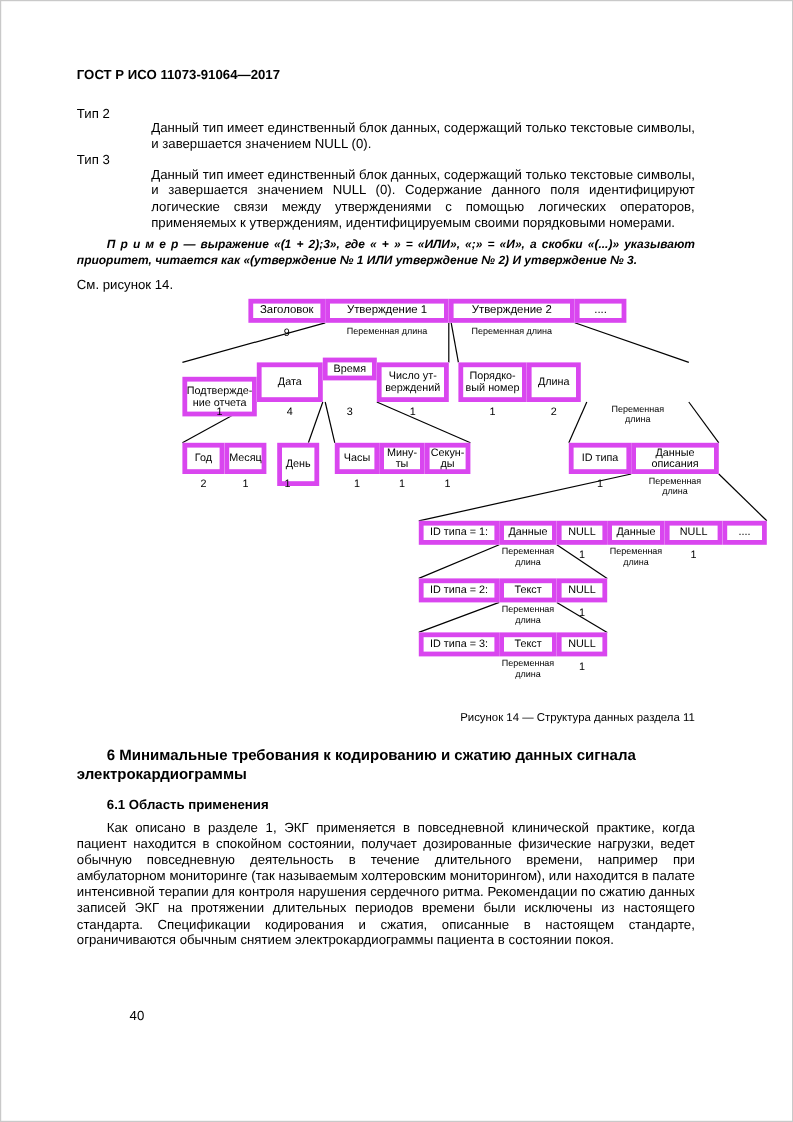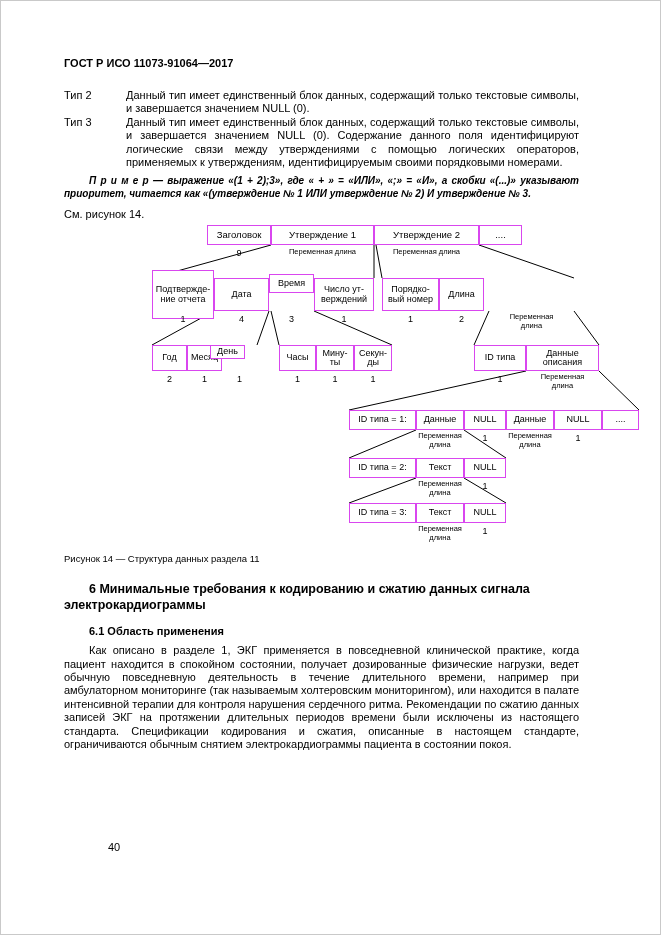--- a/index.html
+++ b/index.html
@@ -10,45 +10,45 @@
     box-sizing:border-box;
     border:1px solid #c9c9c9;
     font-family:"Liberation Sans","DejaVu Sans",sans-serif;
     color:#000;
     overflow:hidden;
   }
   .content{padding:56px 81px 0 63px;}
   .doc-header{font-size:11px;font-weight:bold;margin-bottom:20px;}
   .def-row{display:flex;font-size:11px;line-height:1.22;}
   .def-term{width:62px;flex:0 0 62px;}
-  .def-text{flex:1;text-align:justify;}
+  .def-text{flex:1;text-align:justify;margin-top:12px;}
   .example{
     font-size:10px;font-weight:bold;font-style:italic;
     text-align:justify;text-indent:25px;line-height:1.22;
     margin:6px 0 8px 0;
   }
   .h514{font-size:11px;font-weight:bold;text-indent:25px;margin:4px 0 1px 0;}
   .see-note{font-size:11px;margin:0;line-height:1.22;}
 
   
   .diagram{position:relative;width:661px;height:322px;margin-top:2px;}
   .connectors{position:absolute;left:0;top:0;z-index:1;}
   .connectors line{stroke:#000;stroke-width:1;}
   .dbox{
     position:absolute;box-sizing:border-box;z-index:2;
-    border:1px solid #d946ef;background:#fff;
+    border:4px solid #d946ef;background:#fff;
     display:flex;align-items:center;justify-content:center;
     text-align:center;font-size:9px;line-height:1.08;white-space:pre-line;
   }
   .r1{font-size:9.5px;}
   .dsub{position:absolute;z-index:2;text-align:center;}
   .dnum{font-size:9px;}
   .dsmall{font-size:7.5px;line-height:1.15;white-space:pre-line;}
 
-  .fig-caption{font-size:9.5px;text-align:left;margin:8px 0 0 0;}
+  .fig-caption{font-size:9.5px;text-align:right;margin:24px 0 0 0;}
 
   .h6main{font-size:12.5px;font-weight:bold;text-indent:25px;line-height:1.28;margin:17px 0 0 0;}
   .h-sub{font-size:11px;font-weight:bold;text-indent:25px;margin:12px 0 7px 0;}
   .body-p{font-size:11px;margin:0;text-align:justify;text-indent:25px;line-height:1.22;}
   .page-number{position:absolute;left:63px;top:840px;font-size:11px;margin-left:44px;}
 </style>
 </head>
 <body>
 
 <div class="page">
@@ -100,42 +100,42 @@
 
       <div class="dbox r1" style="left:143px;top:2px;width:64px;height:20px">Заголовок</div>
       <div class="dbox r1" style="left:207px;top:2px;width:103px;height:20px">Утверждение 1</div>
       <div class="dbox r1" style="left:310px;top:2px;width:105px;height:20px">Утверждение 2</div>
       <div class="dbox r1" style="left:415px;top:2px;width:43px;height:20px">....</div>
 
       <div class="dsub dnum" style="left:143px;top:25px;width:64px">9</div>
       <div class="dsub dsmall" style="left:207px;top:25px;width:103px">Переменная длина</div>
       <div class="dsub dsmall" style="left:310px;top:25px;width:105px">Переменная длина</div>
 
-      <div class="dbox" style="left:88px;top:47px;width:62px;height:49px">Подтвержде-
+      <div class="dbox" style="left:88px;top:67px;width:62px;height:33px">Подтвержде-
 ние отчета</div>
       <div class="dbox" style="left:150px;top:55px;width:55px;height:33px">Дата</div>
       <div class="dbox" style="left:205px;top:51px;width:45px;height:19px">Время</div>
       <div class="dbox" style="left:250px;top:55px;width:60px;height:33px">Число ут-
 верждений</div>
       <div class="dbox" style="left:318px;top:55px;width:57px;height:33px">Порядко-
 вый номер</div>
       <div class="dbox" style="left:375px;top:55px;width:45px;height:33px">Длина</div>
 
       <div class="dsub dnum" style="left:88px;top:91px;width:62px">1</div>
       <div class="dsub dnum" style="left:150px;top:91px;width:55px">4</div>
       <div class="dsub dnum" style="left:205px;top:91px;width:45px">3</div>
       <div class="dsub dnum" style="left:250px;top:91px;width:60px">1</div>
       <div class="dsub dnum" style="left:318px;top:91px;width:57px">1</div>
       <div class="dsub dnum" style="left:375px;top:91px;width:45px">2</div>
       <div class="dsub dsmall" style="left:425px;top:90px;width:85px">Переменная
 длина</div>
 
       <div class="dbox" style="left:88px;top:122px;width:35px;height:26px">Год</div>
       <div class="dbox" style="left:123px;top:122px;width:35px;height:26px">Месяц</div>
-      <div class="dbox" style="left:146px;top:122px;width:35px;height:14px">День</div>
+      <div class="dbox" style="left:167px;top:122px;width:35px;height:36px">День</div>
       <div class="dbox" style="left:215px;top:122px;width:37px;height:26px">Часы</div>
       <div class="dbox" style="left:252px;top:122px;width:38px;height:26px">Мину-
 ты</div>
       <div class="dbox" style="left:290px;top:122px;width:38px;height:26px">Секун-
 ды</div>
       <div class="dbox" style="left:410px;top:122px;width:52px;height:26px">ID типа</div>
       <div class="dbox" style="left:462px;top:122px;width:73px;height:26px">Данные
 описания</div>
 
       <div class="dsub dnum" style="left:88px;top:151px;width:35px">2</div>

